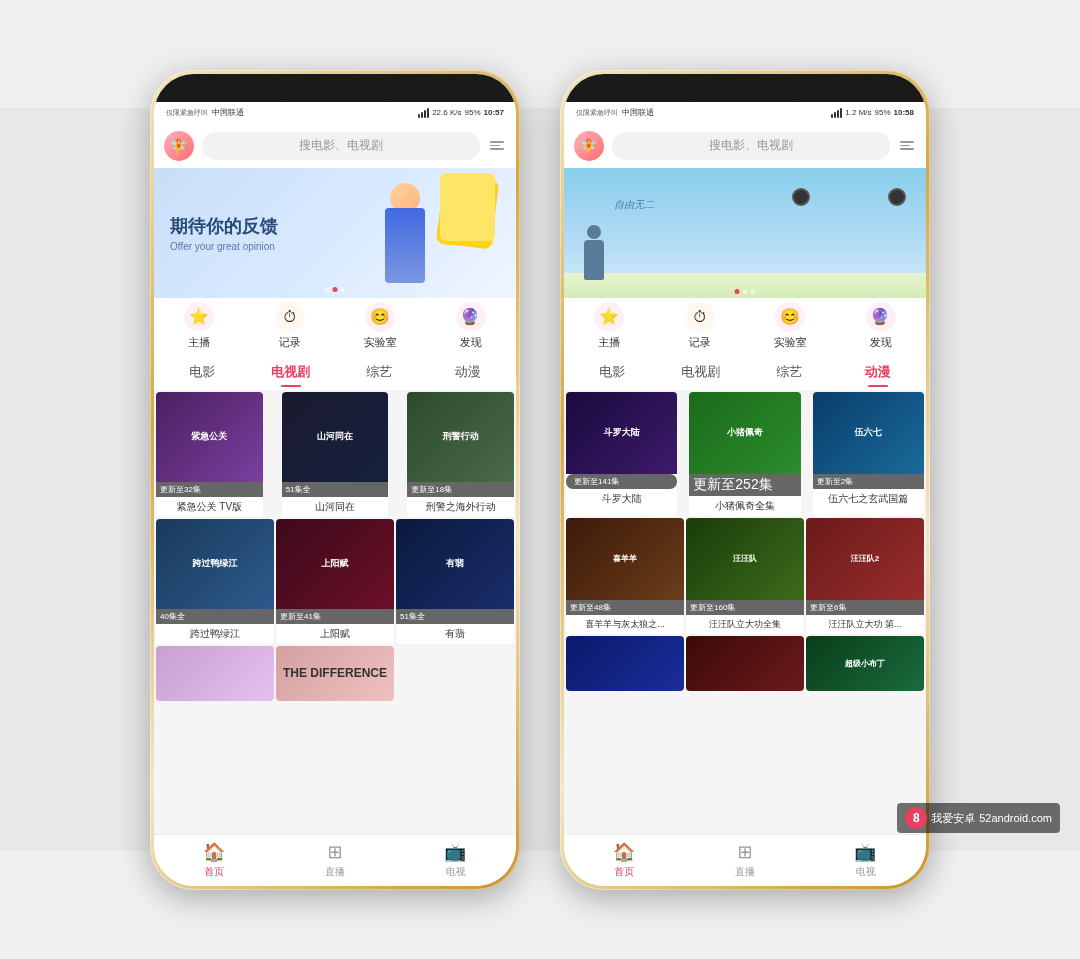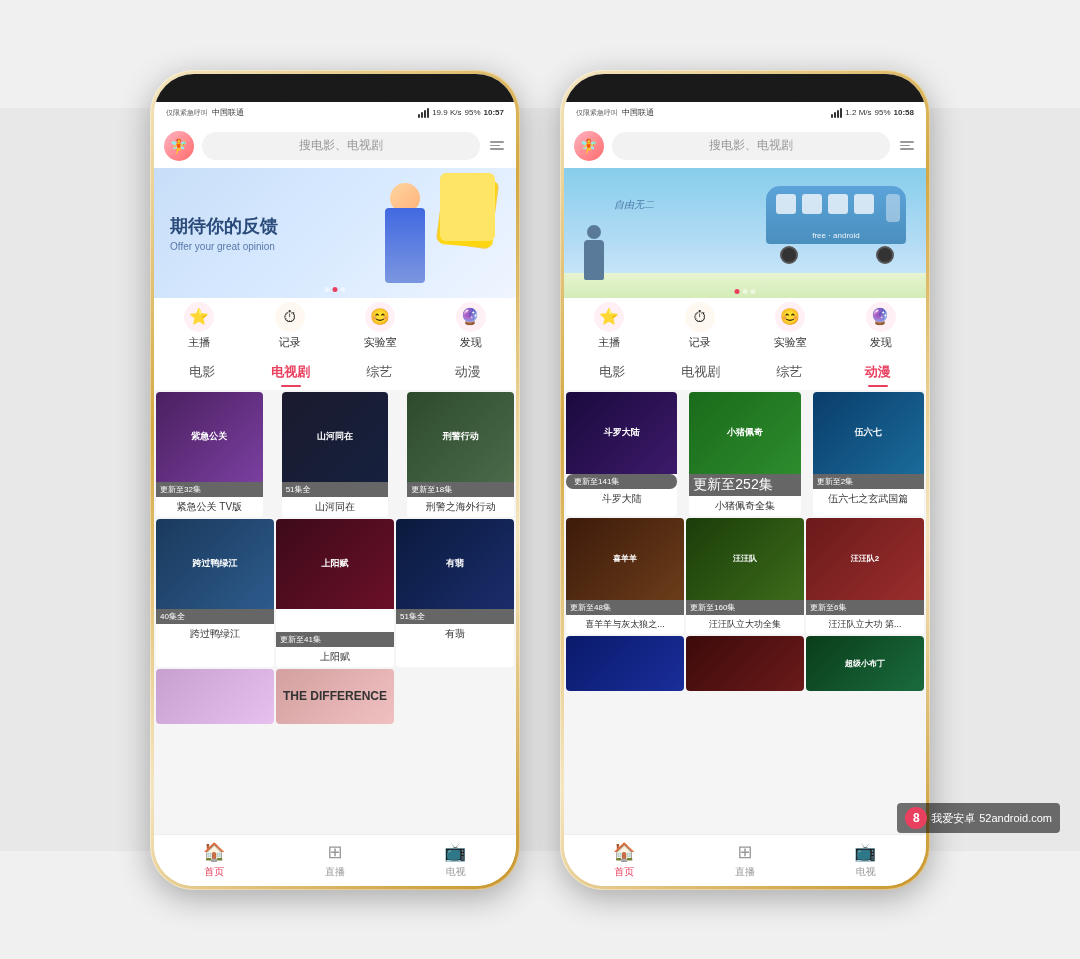--- a/index.html
+++ b/index.html
@@ -338,21 +338,21 @@
           <span style="font-size:7px;color:#666;">仅限紧急呼叫</span>
           <span style="margin-left:2px;">中国联通</span>
         </div>
         <div class="status-right">
           <div class="signal-bars">
             <div class="signal-bar" style="height:4px;"></div>
             <div class="signal-bar" style="height:6px;"></div>
             <div class="signal-bar" style="height:8px;"></div>
             <div class="signal-bar" style="height:10px;"></div>
           </div>
-          <span>19.9 K/s</span>
+          <span>22.6 K/s</span>
           <span>95%</span>
           <span style="font-weight:bold;">10:57</span>
         </div>
       </div>
 
       <div class="search-bar">
         <div class="avatar-small">🧚</div>
         <div class="search-input-box">
           <span>搜电影、电视剧</span>
         </div>
@@ -440,21 +440,21 @@
             <div class="grid-item-img color-river" style="height:90px;">
               <span style="font-size:9px;text-align:center;padding:2px;">跨过鸭绿江</span>
             </div>
             <div style="background:rgba(0,0,0,0.6);color:#fff;font-size:8px;padding:2px 4px;">40集全</div>
             <div class="grid-item-title" style="font-size:10px;">跨过鸭绿江</div>
           </div>
           <div class="grid-cell">
             <div class="grid-item-img color-romance" style="height:90px;">
               <span style="font-size:9px;text-align:center;padding:2px;">上阳赋</span>
             </div>
-            <div style="background:rgba(0,0,0,0.6);color:#fff;font-size:8px;padding:2px 4px;margin-top:23px;">更新至41集</div>
+            <div style="background:rgba(0,0,0,0.6);color:#fff;font-size:8px;padding:2px 4px;">更新至41集</div>
             <div class="grid-item-title" style="font-size:10px;">上阳赋</div>
           </div>
           <div class="grid-cell">
             <div class="grid-item-img color-fantasy" style="height:90px;">
               <span style="font-size:9px;text-align:center;padding:2px;">有翡</span>
             </div>
             <div style="background:rgba(0,0,0,0.6);color:#fff;font-size:8px;padding:2px 4px;">51集全</div>
             <div class="grid-item-title" style="font-size:10px;">有翡</div>
           </div>
         </div>
@@ -526,31 +526,20 @@
         </div>
       </div>
 
       <div class="banner bus-banner">
 
         <div style="position:absolute;inset:0;background:linear-gradient(180deg,#87ceeb 0%,#b5dcf5 60%,#d5eefd 100%);"></div>
 
         <div style="position:absolute;bottom:0;left:0;right:0;height:25px;background:linear-gradient(180deg,#e8f4d0,#d4ecb8);"></div>
 
         <div style="position:absolute;right:20px;top:18px;">
-          <div style="width:140px;height:58px;background:linear-gradient(180deg,#5ba3d9 0%,#4a8fbe 100%);border-radius:14px 14px 4px 4px;position:relative;">
-
-            <div style="position:absolute;top:8px;left:10px;width:20px;height:20px;background:rgba(255,255,255,0.75);border-radius:3px;"></div>
-            <div style="position:absolute;top:8px;left:36px;width:20px;height:20px;background:rgba(255,255,255,0.75);border-radius:3px;"></div>
-            <div style="position:absolute;top:8px;left:62px;width:20px;height:20px;background:rgba(255,255,255,0.75);border-radius:3px;"></div>
-            <div style="position:absolute;top:8px;left:88px;width:20px;height:20px;background:rgba(255,255,255,0.75);border-radius:3px;"></div>
-
-            <div style="position:absolute;top:8px;right:6px;width:14px;height:28px;background:rgba(255,255,255,0.4);border-radius:4px;"></div>
-
-            <div style="position:absolute;bottom:4px;left:50%;transform:translateX(-50%);color:rgba(255,255,255,0.9);font-size:8px;white-space:nowrap;">free · android</div>
-          </div>
 
           <div style="display:flex;gap:78px;margin-top:2px;margin-left:14px;">
             <div style="width:18px;height:18px;border-radius:50%;background:#333;border:2px solid #555;"></div>
             <div style="width:18px;height:18px;border-radius:50%;background:#333;border:2px solid #555;"></div>
           </div>
         </div>
 
         <div style="position:absolute;left:20px;bottom:18px;">
           <div style="width:14px;height:14px;border-radius:50%;background:#5a7a9a;margin:0 auto 1px;"></div>
           <div style="width:20px;height:40px;background:#5a7a9a;border-radius:4px 4px 2px 2px;"></div>

